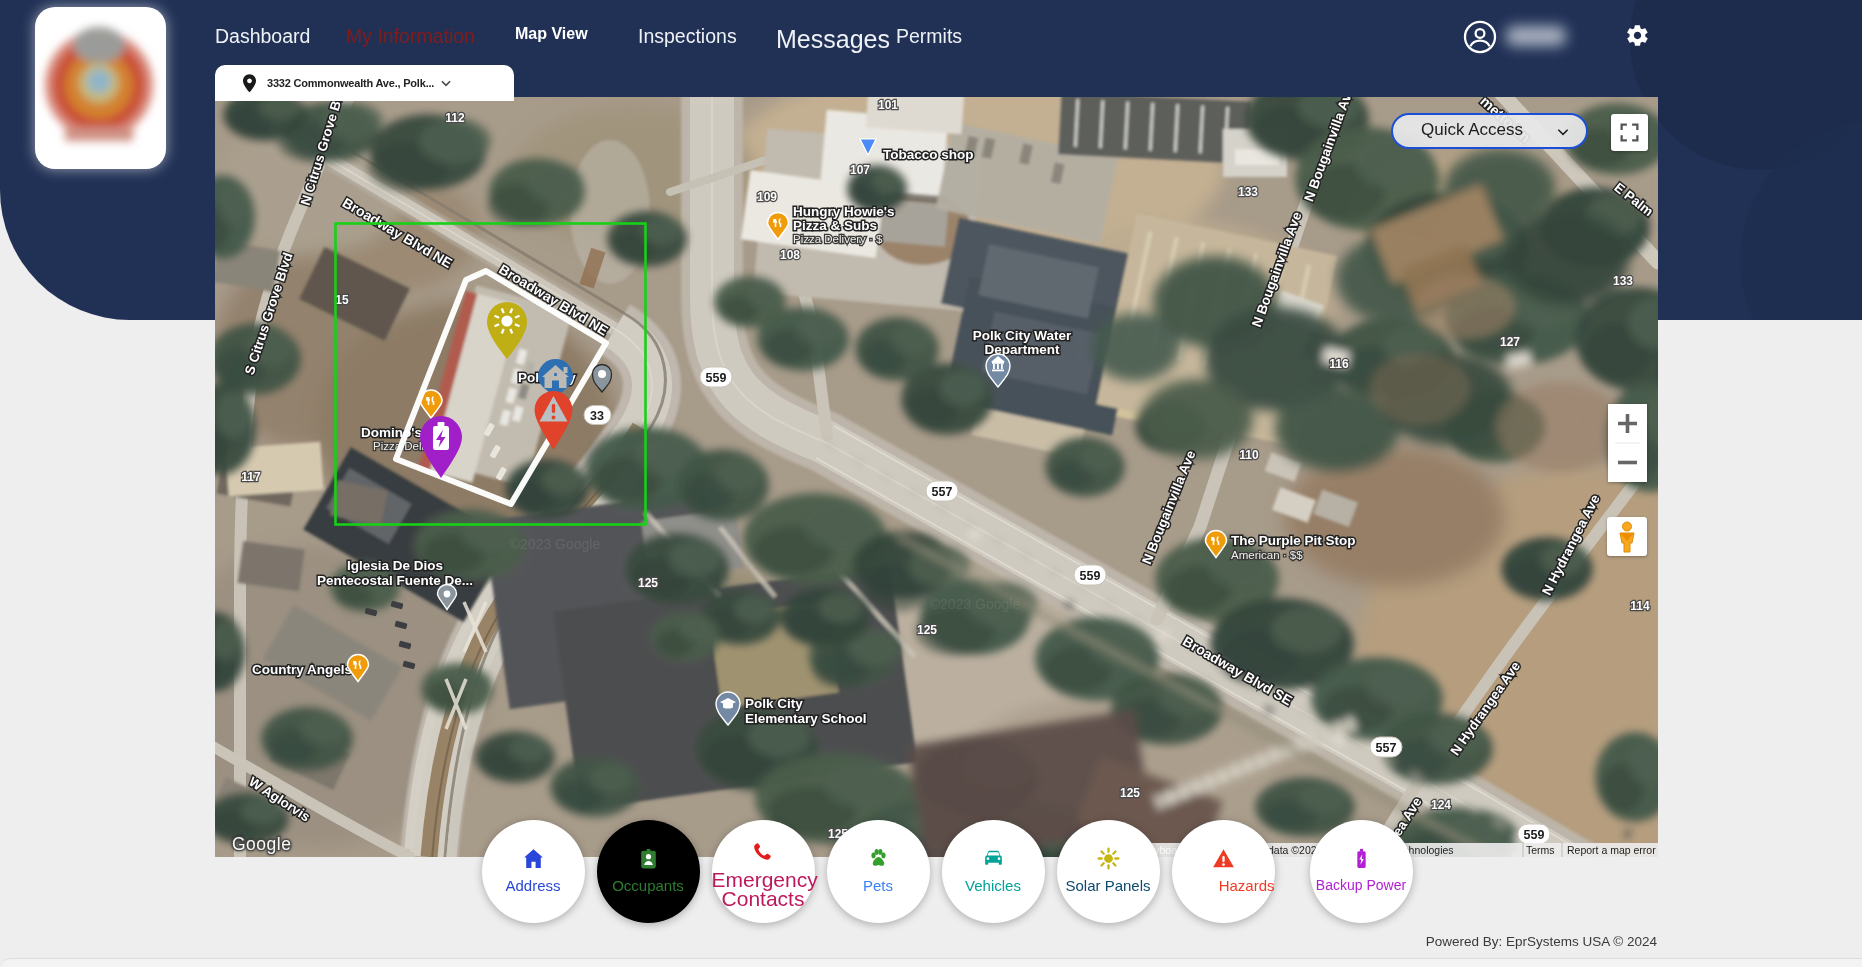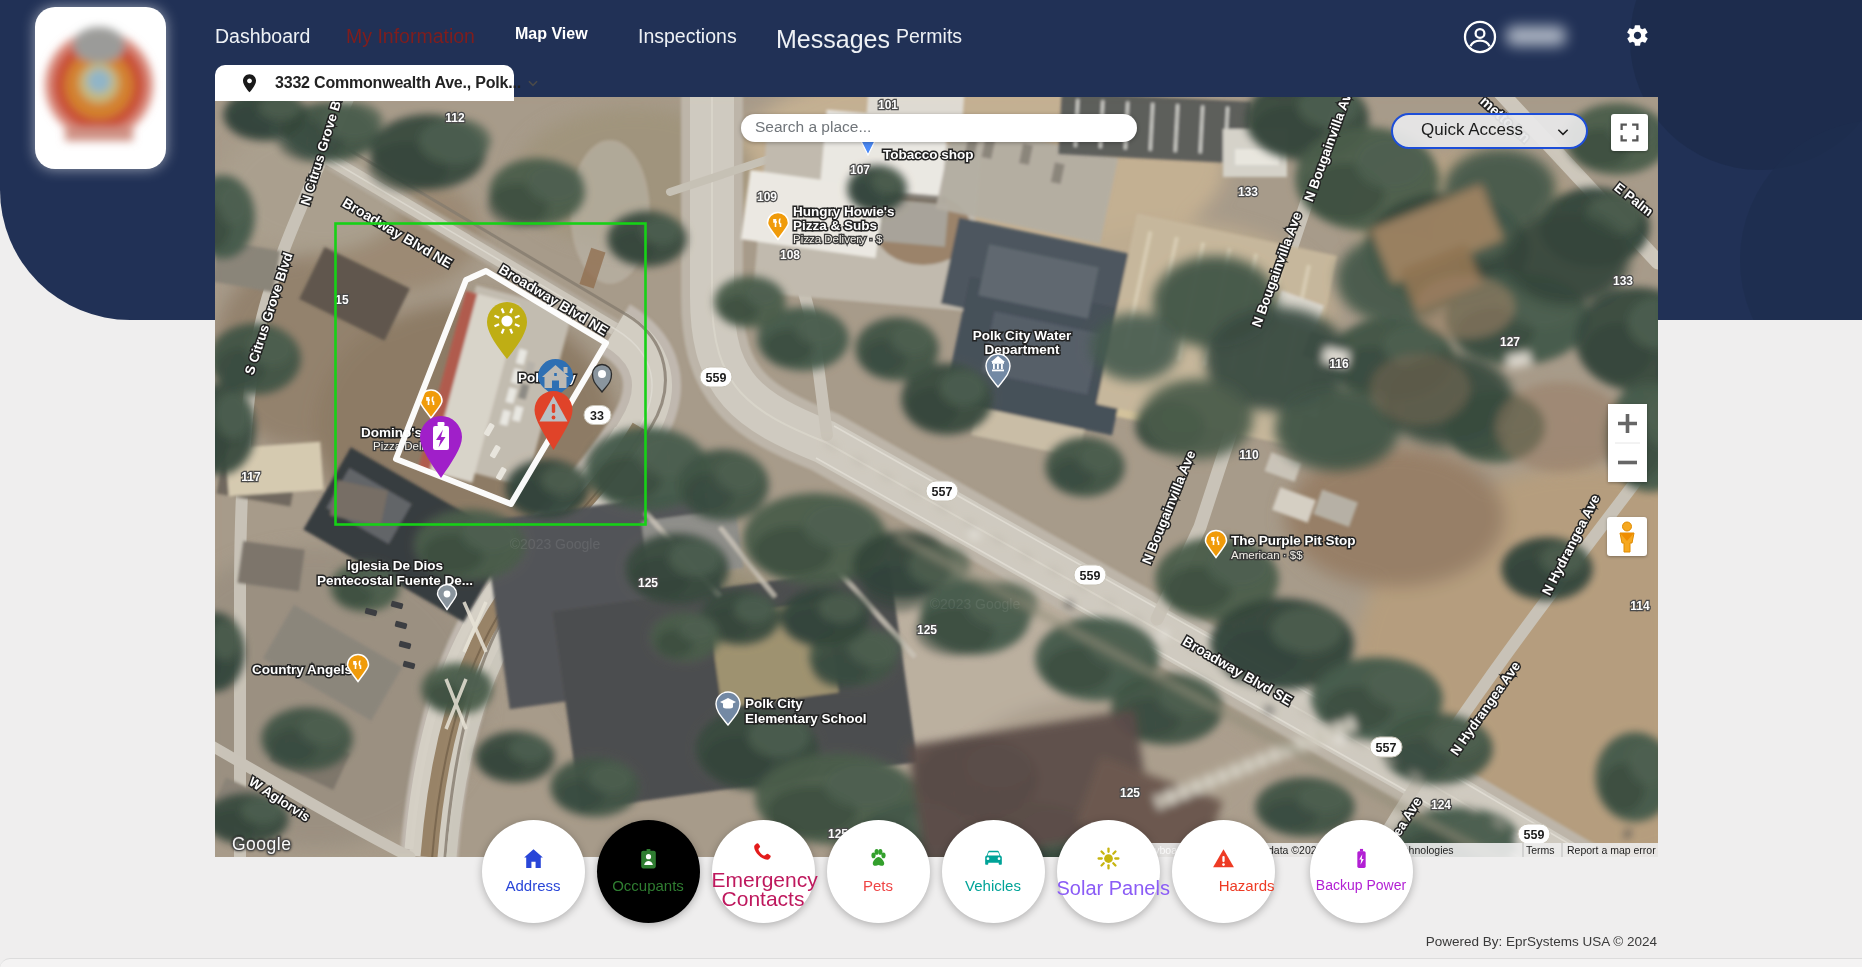--- a/index.html
+++ b/index.html
@@ -623,23 +623,20 @@
 
 <rect x="930" y="746" width="513" height="15" fill="#ededed" opacity="0.9"></rect>
 <text x="1053" y="757" font-size="10.5" fill="#222" text-anchor="start" style="font-family:&quot;Liberation Sans&quot;,sans-serif">data ©2024 Airbus, Maxar Technologies</text>
 <text x="1311" y="757" font-size="10.5" fill="#222" style="font-family:&quot;Liberation Sans&quot;,sans-serif">Terms</text>
 <text x="1352" y="757" font-size="10.5" fill="#222" style="font-family:&quot;Liberation Sans&quot;,sans-serif">Report a map error</text>
 <line x1="1308" y1="746" x2="1308" y2="761" stroke="#bbb" stroke-width="1"></line>
       <line x1="1347" y1="746" x2="1347" y2="761" stroke="#bbb" stroke-width="1"></line>
 <text x="962" y="757" font-size="10.5" fill="#fff" style="font-family:&quot;Liberation Sans&quot;,sans-serif" opacity="0.9" text-anchor="end">eyboa</text>
 </svg>
 
-  <div class="abs" style="left:526px;top:17px;width:396px;height:28px;background:#fff;border-radius:14px;box-shadow:0 1px 4px rgba(0,0,0,.3);z-index:5;">
-    <span style="position:absolute;left:14px;top:4px;font-size:15.5px;color:#70757a;">Search a place...</span>
-  </div>
 
   <div class="abs" style="left:1176px;top:16px;width:193px;height:32px;background:rgba(232,232,234,.93);border:2px solid #1d4ed8;border-radius:18px;z-index:5;">
     <span style="position:absolute;left:28px;top:5px;font-size:17px;color:#1c1c1c;">Quick Access</span>
     <svg style="position:absolute;right:16px;top:10px;" width="14" height="14" viewBox="0 0 24 24">
         <path d="M4 8 L12 16 L20 8" fill="none" stroke="#1c1c1c" stroke-width="2.6"></path>
       </svg>
   </div>
 
   <div class="abs" style="left:1396px;top:17px;width:37px;height:37px;background:#fff;border-radius:3px;box-shadow:0 1px 3px rgba(0,0,0,.3);z-index:5;">
     <svg style="position:absolute;left:8px;top:8px;" width="21" height="21" viewBox="0 0 24 24">
@@ -662,21 +659,21 @@
         <path d="M 3,12 L 10,20 L 17,12 Z" fill="#ef8d00"></path>
       </svg>
   </div>
 
 </div>
 
 <div class="abs" style="left:215px;top:65px;width:299px;height:36px;background:#fff;border-radius:10px 10px 0 0;display:flex;align-items:center;">
   <svg style="margin-left:26px;flex-shrink:0;" width="17" height="21" viewBox="0 0 24 28">
     <path fill="#1a1a1a" d="M12 1C6.9 1 2.8 5.1 2.8 10.2c0 6.9 9.2 16.3 9.2 16.3s9.2-9.4 9.2-16.3C21.2 5.1 17.1 1 12 1zm0 12.6c-1.9 0-3.4-1.5-3.4-3.4S10.1 6.8 12 6.8s3.4 1.5 3.4 3.4-1.5 3.4-3.4 3.4z"></path>
   </svg>
-  <span style="margin-left:17px;font-size:16px;font-weight:bold;color:#232323;white-space:nowrap;letter-spacing:-0.2px;">3332 Commonwealth Ave., Polk...</span>
+  <span style="margin-left:9px;font-size:11px;font-weight:bold;color:#232323;white-space:nowrap;letter-spacing:-0.2px;">3332 Commonwealth Ave., Polk...</span>
   <svg style="margin-left:5px;flex-shrink:0;" width="14" height="14" viewBox="0 0 24 24">
       <path d="M5 9 L12 16 L19 9" fill="none" stroke="#4a4a4a" stroke-width="2.8"></path>
     </svg>
 </div>
 
 <div class="abs" style="left:481.5px;top:820px;width:103px;height:103px;border-radius:50%;background:#fff;box-shadow:0 2px 8px rgba(0,0,0,.28);z-index:6;">
   <svg style="position:absolute;left:39px;top:26px;" width="25" height="25" viewBox="0 0 24 24">
       <path d="M12 3 L21 11 L19 11 L19 21 L14 21 L14 15 L10 15 L10 21 L5 21 L5 11 L3 11 Z" fill="#2946d8"></path>
     </svg>
   <div style="position:absolute;top:57px;left:0;width:103px;text-align:center;font-size:15px;color:#2946d8;white-space:nowrap;">Address</div>
@@ -699,21 +696,21 @@
 </div>
 
 <div class="abs" style="left:826.5px;top:820px;width:103px;height:103px;border-radius:50%;background:#fff;box-shadow:0 2px 8px rgba(0,0,0,.28);z-index:6;">
   <svg style="position:absolute;left:39px;top:26px;" width="25" height="25" viewBox="0 0 24 24">
       <ellipse cx="7.2" cy="9" rx="2" ry="2.7" fill="#33a02c"></ellipse>
       <ellipse cx="16.8" cy="9" rx="2" ry="2.7" fill="#33a02c"></ellipse>
       <ellipse cx="10.2" cy="5.7" rx="2" ry="2.8" fill="#33a02c"></ellipse>
       <ellipse cx="13.8" cy="5.7" rx="2" ry="2.8" fill="#33a02c"></ellipse>
       <path d="M12 10.5 C14.5 10.5 17.5 14.5 17.5 16.8 C17.5 18.3 16.4 19 15.2 19 C14 19 13 18.2 12 18.2 C11 18.2 10 19 8.8 19 C7.6 19 6.5 18.3 6.5 16.8 C6.5 14.5 9.5 10.5 12 10.5 Z" fill="#33a02c"></path>
     </svg>
-  <div style="position:absolute;top:57px;left:0;width:103px;text-align:center;font-size:15px;color:#ef4444;">Pets</div>
+  <div style="position:absolute;top:57px;left:0;width:103px;text-align:center;font-size:15px;color:#3b82f6;">Pets</div>
 </div>
 
 <div class="abs" style="left:941.5px;top:820px;width:103px;height:103px;border-radius:50%;background:#fff;box-shadow:0 2px 8px rgba(0,0,0,.28);z-index:6;">
   <svg style="position:absolute;left:39px;top:26px;" width="25" height="25" viewBox="0 0 24 24">
       <path d="M5.5 9 L6.8 5.5 C7 5 7.5 4.5 8.2 4.5 L15.8 4.5 C16.5 4.5 17 5 17.2 5.5 L18.5 9 C19.3 9.3 20 10 20 11 L20 17 C20 17.6 19.6 18 19 18 L18 18 C17.4 18 17 17.6 17 17 L17 16 L7 16 L7 17 C7 17.6 6.6 18 6 18 L5 18 C4.4 18 4 17.6 4 17 L4 11 C4 10 4.7 9.3 5.5 9 Z M7.2 6.5 L6.3 9 L17.7 9 L16.8 6.5 C16.7 6.2 16.4 6 16 6 L8 6 C7.6 6 7.3 6.2 7.2 6.5 Z M6.7 13.5 A1.3 1.3 0 1 0 6.7 10.9 A1.3 1.3 0 1 0 6.7 13.5 M17.3 13.5 A1.3 1.3 0 1 0 17.3 10.9 A1.3 1.3 0 1 0 17.3 13.5" fill="#00a398" fill-rule="evenodd"></path>
     </svg>
   <div style="position:absolute;top:57px;left:0;width:103px;text-align:center;font-size:15px;color:#00a398;">Vehicles</div>
 </div>
 
 <div class="abs" style="left:1056.5px;top:820px;width:103px;height:103px;border-radius:50%;background:#fff;box-shadow:0 2px 8px rgba(0,0,0,.28);z-index:6;">
@@ -723,21 +720,21 @@
         <line x1="12" y1="2.5" x2="12" y2="5.5"></line>
         <line x1="12" y1="18.5" x2="12" y2="21.5"></line>
         <line x1="2.5" y1="12" x2="5.5" y2="12"></line>
         <line x1="18.5" y1="12" x2="21.5" y2="12"></line>
         <line x1="5.3" y1="5.3" x2="7.4" y2="7.4"></line>
         <line x1="16.6" y1="16.6" x2="18.7" y2="18.7"></line>
         <line x1="5.3" y1="18.7" x2="7.4" y2="16.6"></line>
         <line x1="16.6" y1="7.4" x2="18.7" y2="5.3"></line>
       </g>
     </svg>
-  <div style="position:absolute;top:57px;left:0;width:103px;text-align:center;font-size:20px;color:#8b5cf6;white-space:nowrap;">Solar Panels</div>
+  <div style="position:absolute;top:57px;left:0;width:103px;text-align:center;font-size:15px;color:#0c4a6e;white-space:nowrap;">Solar Panels</div>
 </div>
 
 <div class="abs" style="left:1171.5px;top:820px;width:103px;height:103px;border-radius:50%;background:#fff;box-shadow:0 2px 8px rgba(0,0,0,.28);z-index:6;">
   <svg style="position:absolute;left:39px;top:26px;" width="25" height="25" viewBox="0 0 24 24">
       <path d="M12 3 L22 20.5 L2 20.5 Z" fill="#ee3b24"></path>
       <rect x="10.9" y="9.5" width="2.2" height="6" rx="1" fill="#fff"></rect>
       <circle cx="12" cy="17.8" r="1.3" fill="#fff"></circle>
     </svg>
   <div style="position:absolute;top:57px;left:0;width:103px;text-align:right;font-size:15px;color:#ee3b24;">Hazards</div>
 </div>

